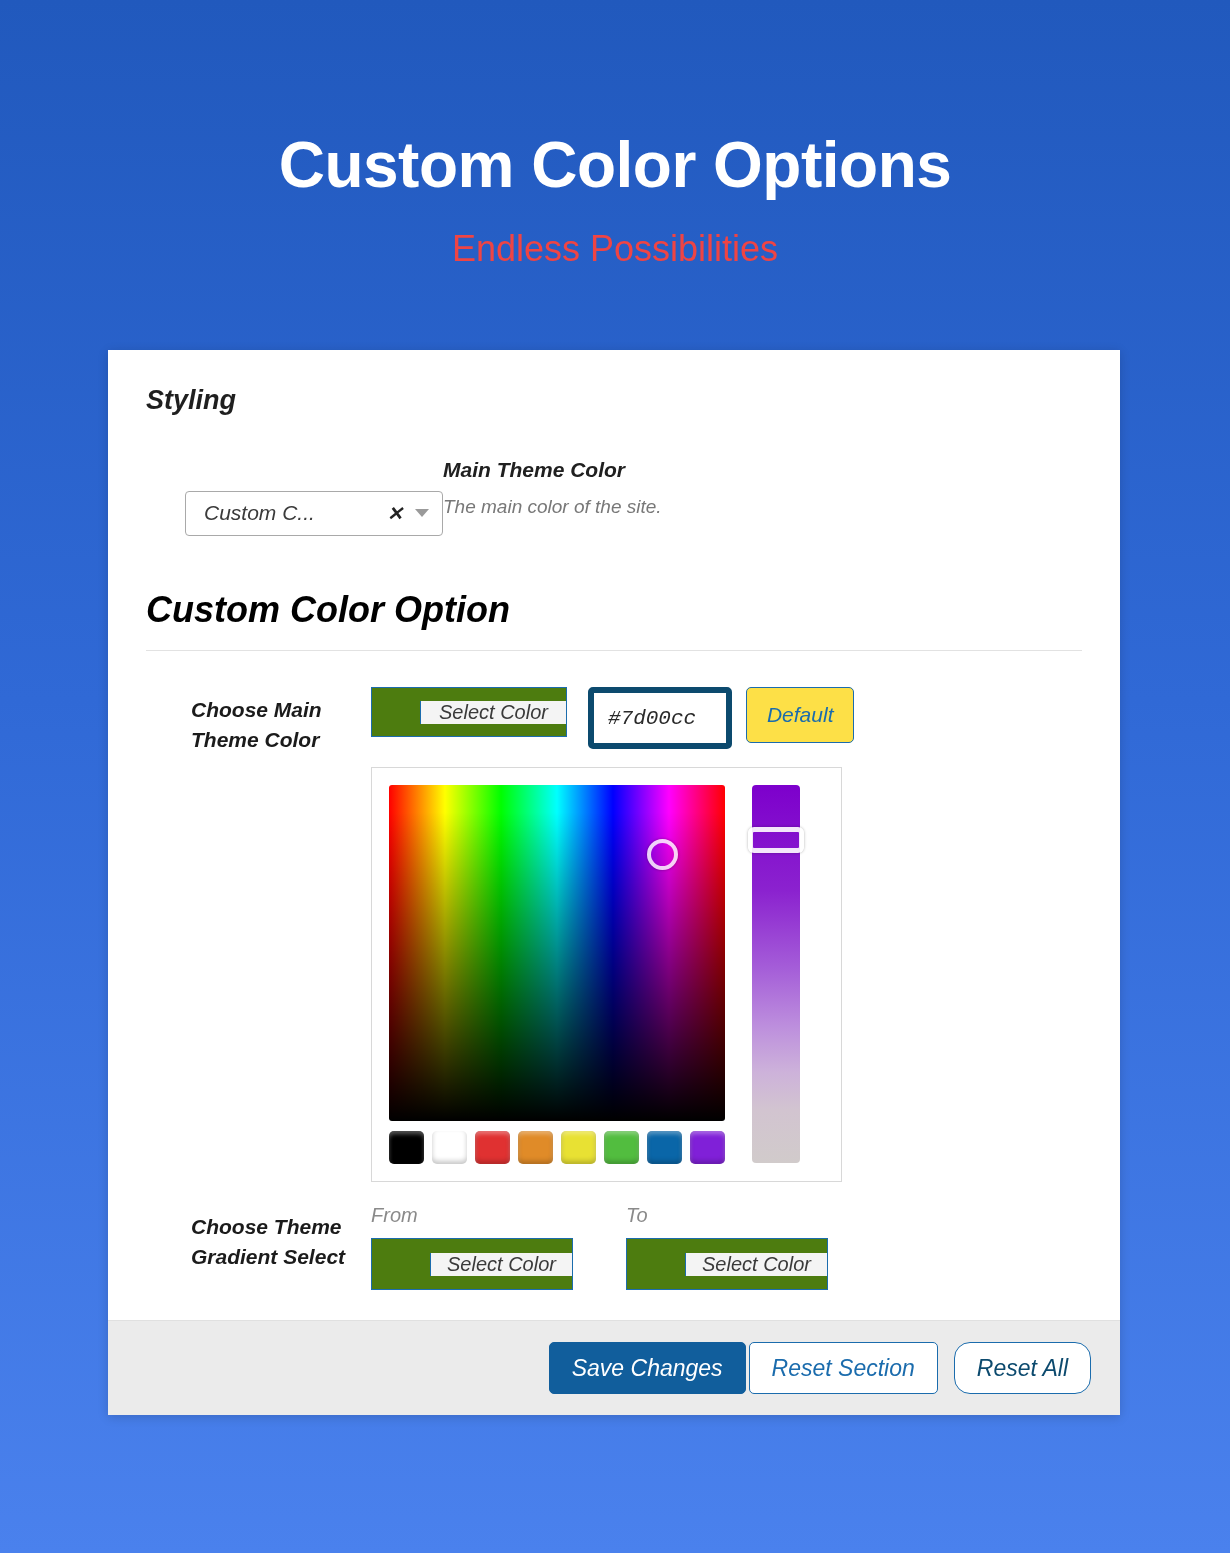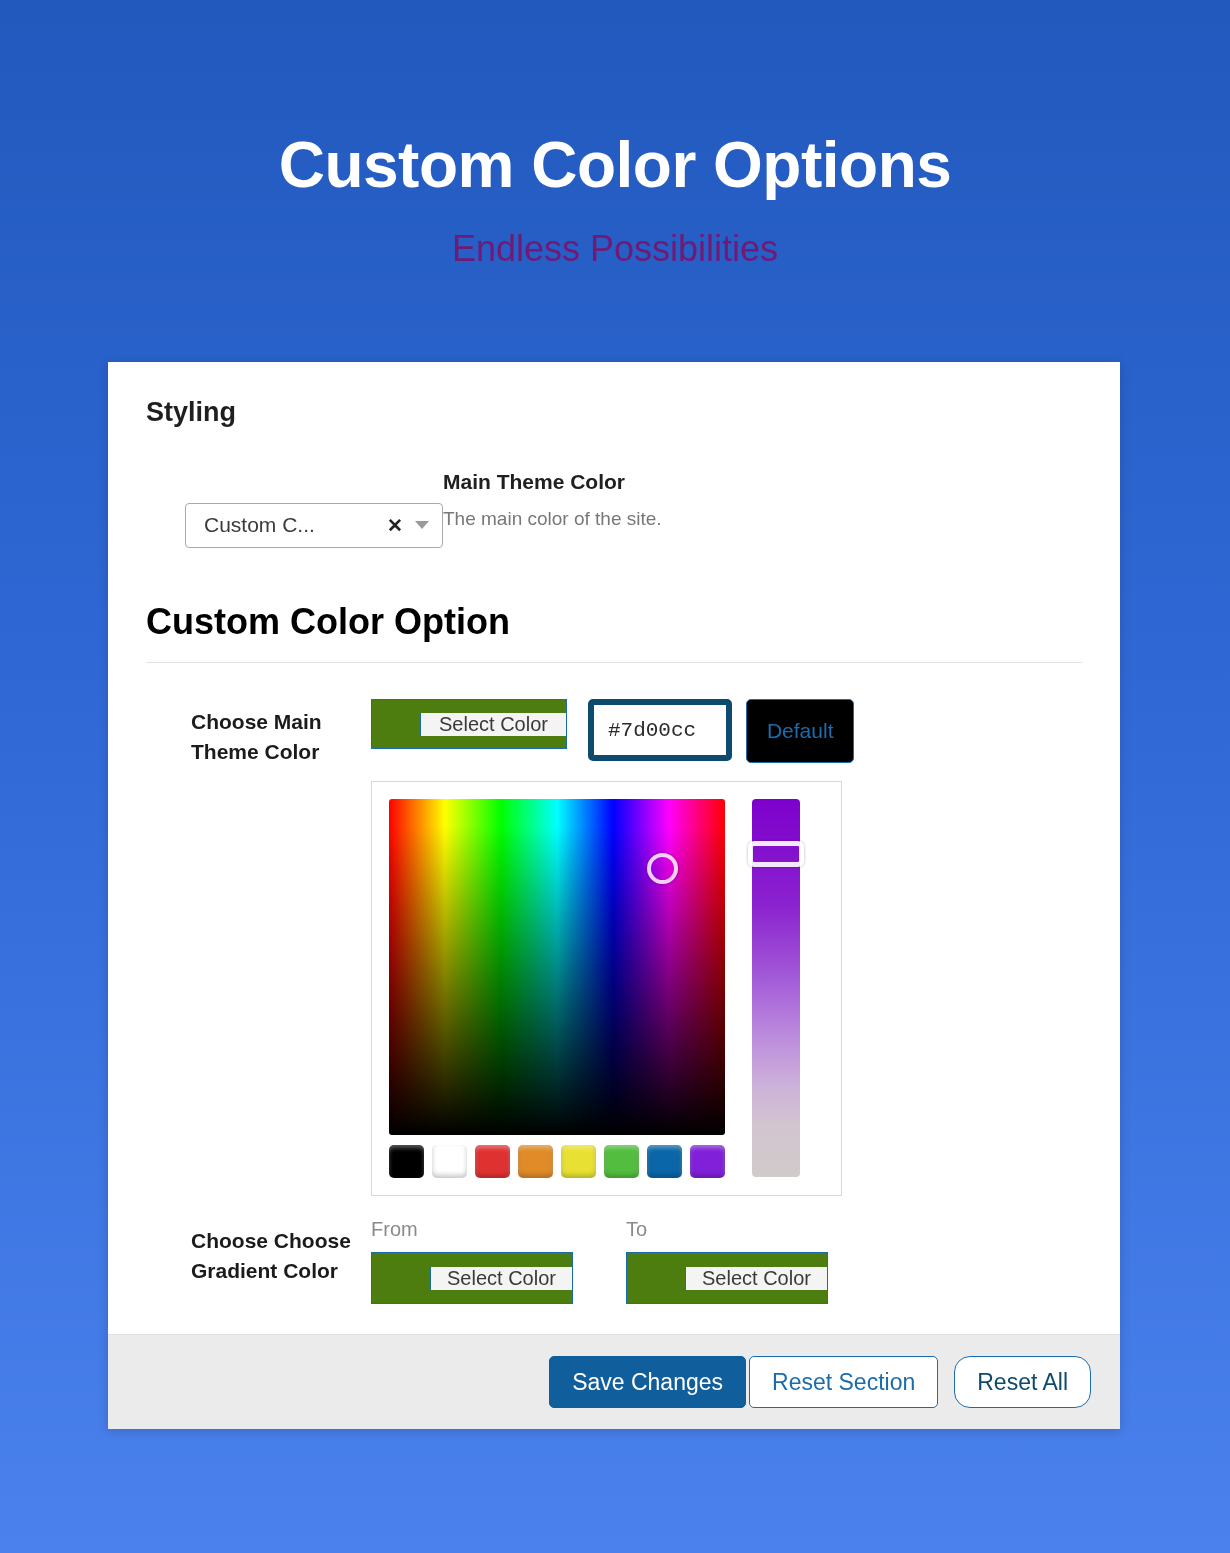--- a/index.html
+++ b/index.html
@@ -21,33 +21,34 @@
     font-size: 64px;
     font-weight: bold;
     color: #ffffff;
     letter-spacing: -0.5px;
     line-height: 1.1;
     margin: 12px;
   }
   #hero-subtitle {
     font-size: 36px;
     font-weight: normal;
-    color: #701a75;
+    color: #ef4444;
     margin: 29px 0 0 0;
     line-height: 1.1;
   }
 
   
   #card {
     position: absolute;
     left: 108px;
-    top: 362px;
+    top: 350px;
     width: 1012px;
     background: #ffffff;
     box-shadow: 0 2px 10px rgba(0,0,0,0.16);
+    font-style: italic;
   }
   #card-body {
     padding: 36px 38px 30px 38px;
     background: #ffffff;
   }
 
   .section-title {
     font-size: 27px;
     font-weight: bold;
     color: #1f1f1f;
@@ -173,26 +174,26 @@
     padding: 0 14px;
     font-family: "Liberation Mono", monospace;
     font-size: 21px;
     color: #2a2a2a;
     vertical-align: top;
   }
   #default-btn {
     display: inline-flex;
     align-items: center;
     justify-content: center;
-    height: 64px;
+    height: 56px;
     margin-left: 14px;
     padding: 0 20px;
     border: 1px solid #1b6cad;
     border-radius: 5px;
-    background: #000000;
+    background: #fde047;
     font-size: 21px;
     color: #1b6cad;
     vertical-align: top;
     cursor: pointer;
   }
   #main-color-controls { display: flex; align-items: flex-start; }
 
   
   #picker-panel {
     margin-top: 18px;
@@ -361,21 +362,21 @@
             <div id="light-slider">
               <div id="light-thumb"></div>
             </div>
           </div>
         </div>
 
       </div>
     </div>
 
     <div class="cco-row" id="gradient-row">
-      <div class="cco-label">Choose Choose Gradient Color</div>
+      <div class="cco-label">Choose Theme Gradient Select</div>
       <div class="cco-content">
         <div id="gradient-fields">
           <div class="grad-field">
             <div class="grad-caption">From</div>
             <div class="color-btn">
               <div class="chip" id="grad-from-chip" style="background: rgb(23, 163, 35);"></div>
               <div class="btn-label">Select Color</div>
             </div>
           </div>
           <div class="grad-field">

